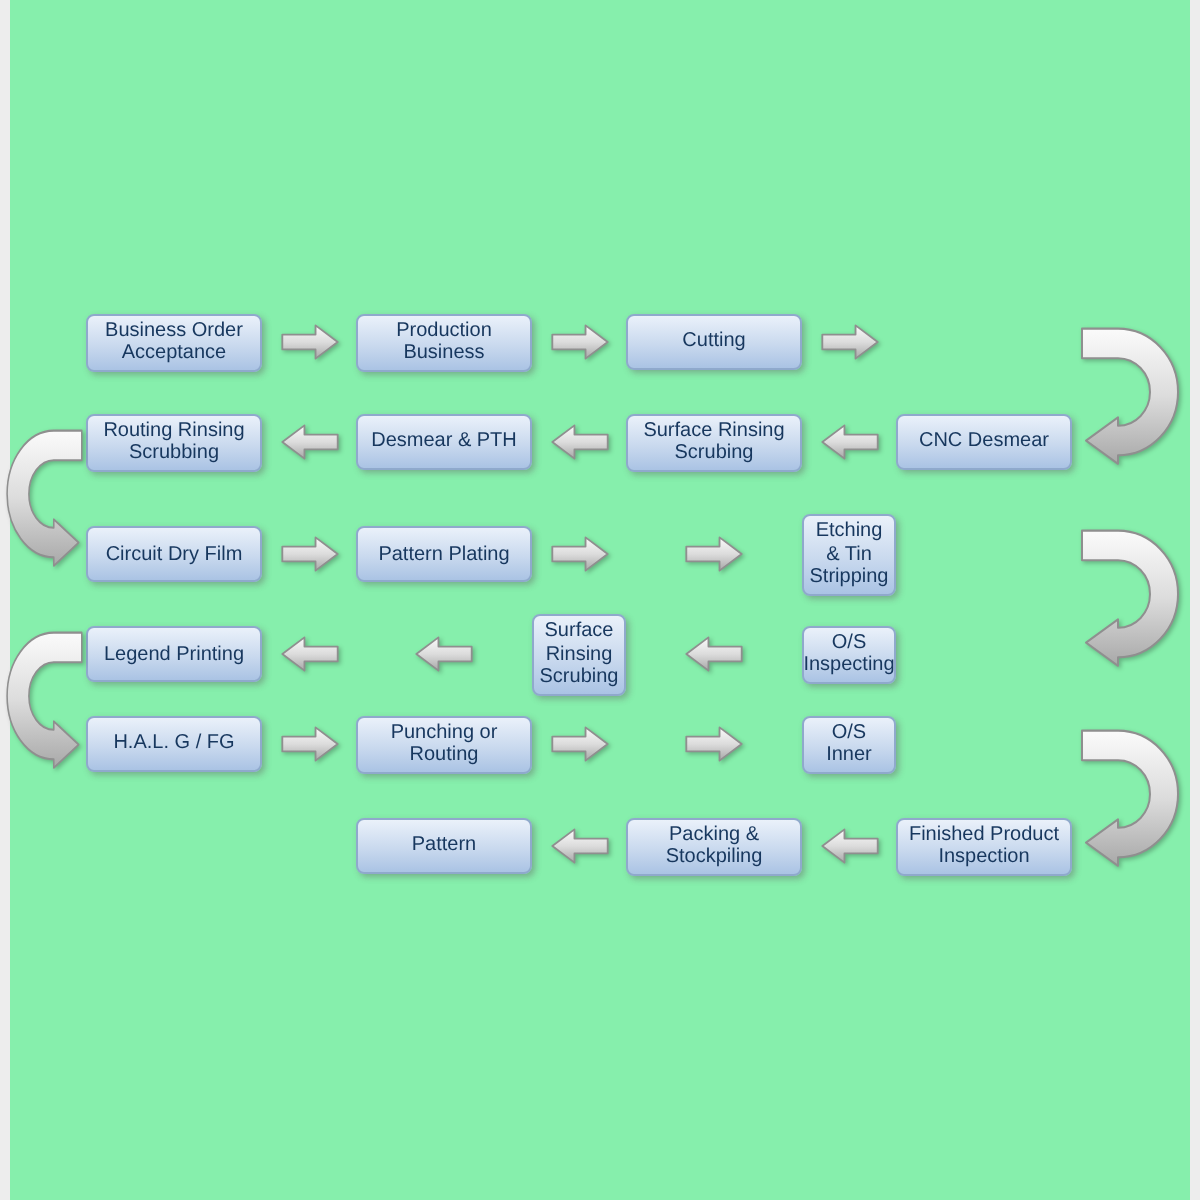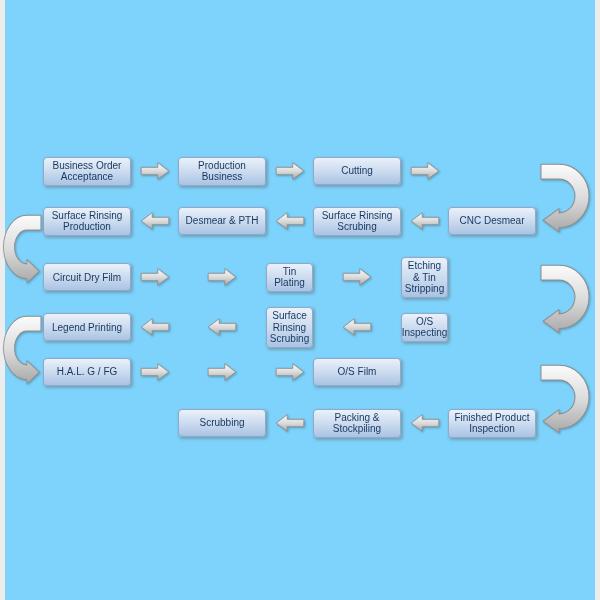--- a/index.html
+++ b/index.html
@@ -1,17 +1,17 @@
 <!DOCTYPE html>
 <html><head>
 <meta charset="utf-8">
 <style>
   html,body{margin:0;padding:0;background:#ffffff;}
   .canvas{
-    position:relative;width:600px;height:600px;margin:0 auto;background:#7dd3fc;
+    position:relative;width:600px;height:600px;margin:0 auto;background:#86efac;
     font-family:"Liberation Sans", sans-serif;overflow:hidden;
   }
   .edge-strip{position:absolute;top:0;bottom:0;width:5px;background:#ededed;}
   .edge-strip.left{left:0;}
   .edge-strip.right{right:0;}
   .row{
     position:absolute;left:43px;width:493px;height:30px;
     display:grid;grid-template-columns:88px 47px 88px 47px 88px 47px 88px;
     align-items:center;
   }
@@ -74,21 +74,21 @@
         </svg>
       </div>
   </div>
 
   <svg class="uturn" style="left:537px;top:158px" width="54" height="76" viewBox="0 0 54 72" preserveAspectRatio="none">
       <use href="#uturnPath"></use>
     </svg>
 
   <div class="row" style="top:206px">
     <div class="cell">
-        <div class="box">Surface Rinsing Production</div>
+        <div class="box">Routing Rinsing Scrubbing</div>
       </div>
     <div class="cell">
         <svg class="harrow" viewBox="0 0 32 26">
           <use href="#blockArrowR" transform="translate(32 0) scale(-1 1)"></use>
         </svg>
       </div>
     <div class="cell">
         <div class="box">Desmear &amp; PTH</div>
       </div>
     <div class="cell">
@@ -116,26 +116,26 @@
   <div class="row" style="top:257px">
     <div class="cell">
         <div class="box">Circuit Dry Film</div>
       </div>
     <div class="cell">
         <svg class="harrow" viewBox="0 0 32 26">
           <use href="#blockArrowR"></use>
         </svg>
       </div>
     <div class="cell">
-        <svg class="harrow" viewBox="0 0 32 26">
-          <use href="#blockArrowR"></use>
-        </svg>
-      </div>
-    <div class="cell">
-        <div class="box">Tin Plating</div>
+        <div class="box">Pattern Plating</div>
+      </div>
+    <div class="cell">
+        <svg class="harrow" viewBox="0 0 32 26">
+          <use href="#blockArrowR"></use>
+        </svg>
       </div>
     <div class="cell">
         <svg class="harrow" viewBox="0 0 32 26">
           <use href="#blockArrowR"></use>
         </svg>
       </div>
     <div class="cell">
         <div class="box">Etching &amp; Tin Stripping</div>
       </div>
   </div>
@@ -178,43 +178,46 @@
   <div class="row" style="top:357px">
     <div class="cell">
         <div class="box">H.A.L. G / FG</div>
       </div>
     <div class="cell">
         <svg class="harrow" viewBox="0 0 32 26">
           <use href="#blockArrowR"></use>
         </svg>
       </div>
     <div class="cell">
-        <svg class="harrow" viewBox="0 0 32 26">
-          <use href="#blockArrowR"></use>
-        </svg>
-      </div>
-    <div class="cell">
-        <svg class="harrow" viewBox="0 0 32 26">
-          <use href="#blockArrowR"></use>
-        </svg>
-      </div>
-    <div class="cell">
-        <div class="box">O/S Film</div>
+        <div class="box">Punching or Routing</div>
+      </div>
+    <div class="cell">
+        <svg class="harrow" viewBox="0 0 32 26">
+          <use href="#blockArrowR"></use>
+        </svg>
+      </div>
+    <div class="cell">
+        <svg class="harrow" viewBox="0 0 32 26">
+          <use href="#blockArrowR"></use>
+        </svg>
+      </div>
+    <div class="cell">
+        <div class="box">O/S Inner</div>
       </div>
   </div>
 
   <svg class="uturn" style="left:537px;top:359px" width="54" height="76" viewBox="0 0 54 72" preserveAspectRatio="none">
       <use href="#uturnPath"></use>
     </svg>
 
   <div class="row" style="top:408px">
     <div class="cell"></div>
     <div class="cell"></div>
     <div class="cell">
-        <div class="box">Scrubbing</div>
+        <div class="box">Pattern</div>
       </div>
     <div class="cell">
         <svg class="harrow" viewBox="0 0 32 26">
           <use href="#blockArrowR" transform="translate(32 0) scale(-1 1)"></use>
         </svg>
       </div>
     <div class="cell">
         <div class="box">Packing &amp; Stockpiling</div>
       </div>
     <div class="cell">

